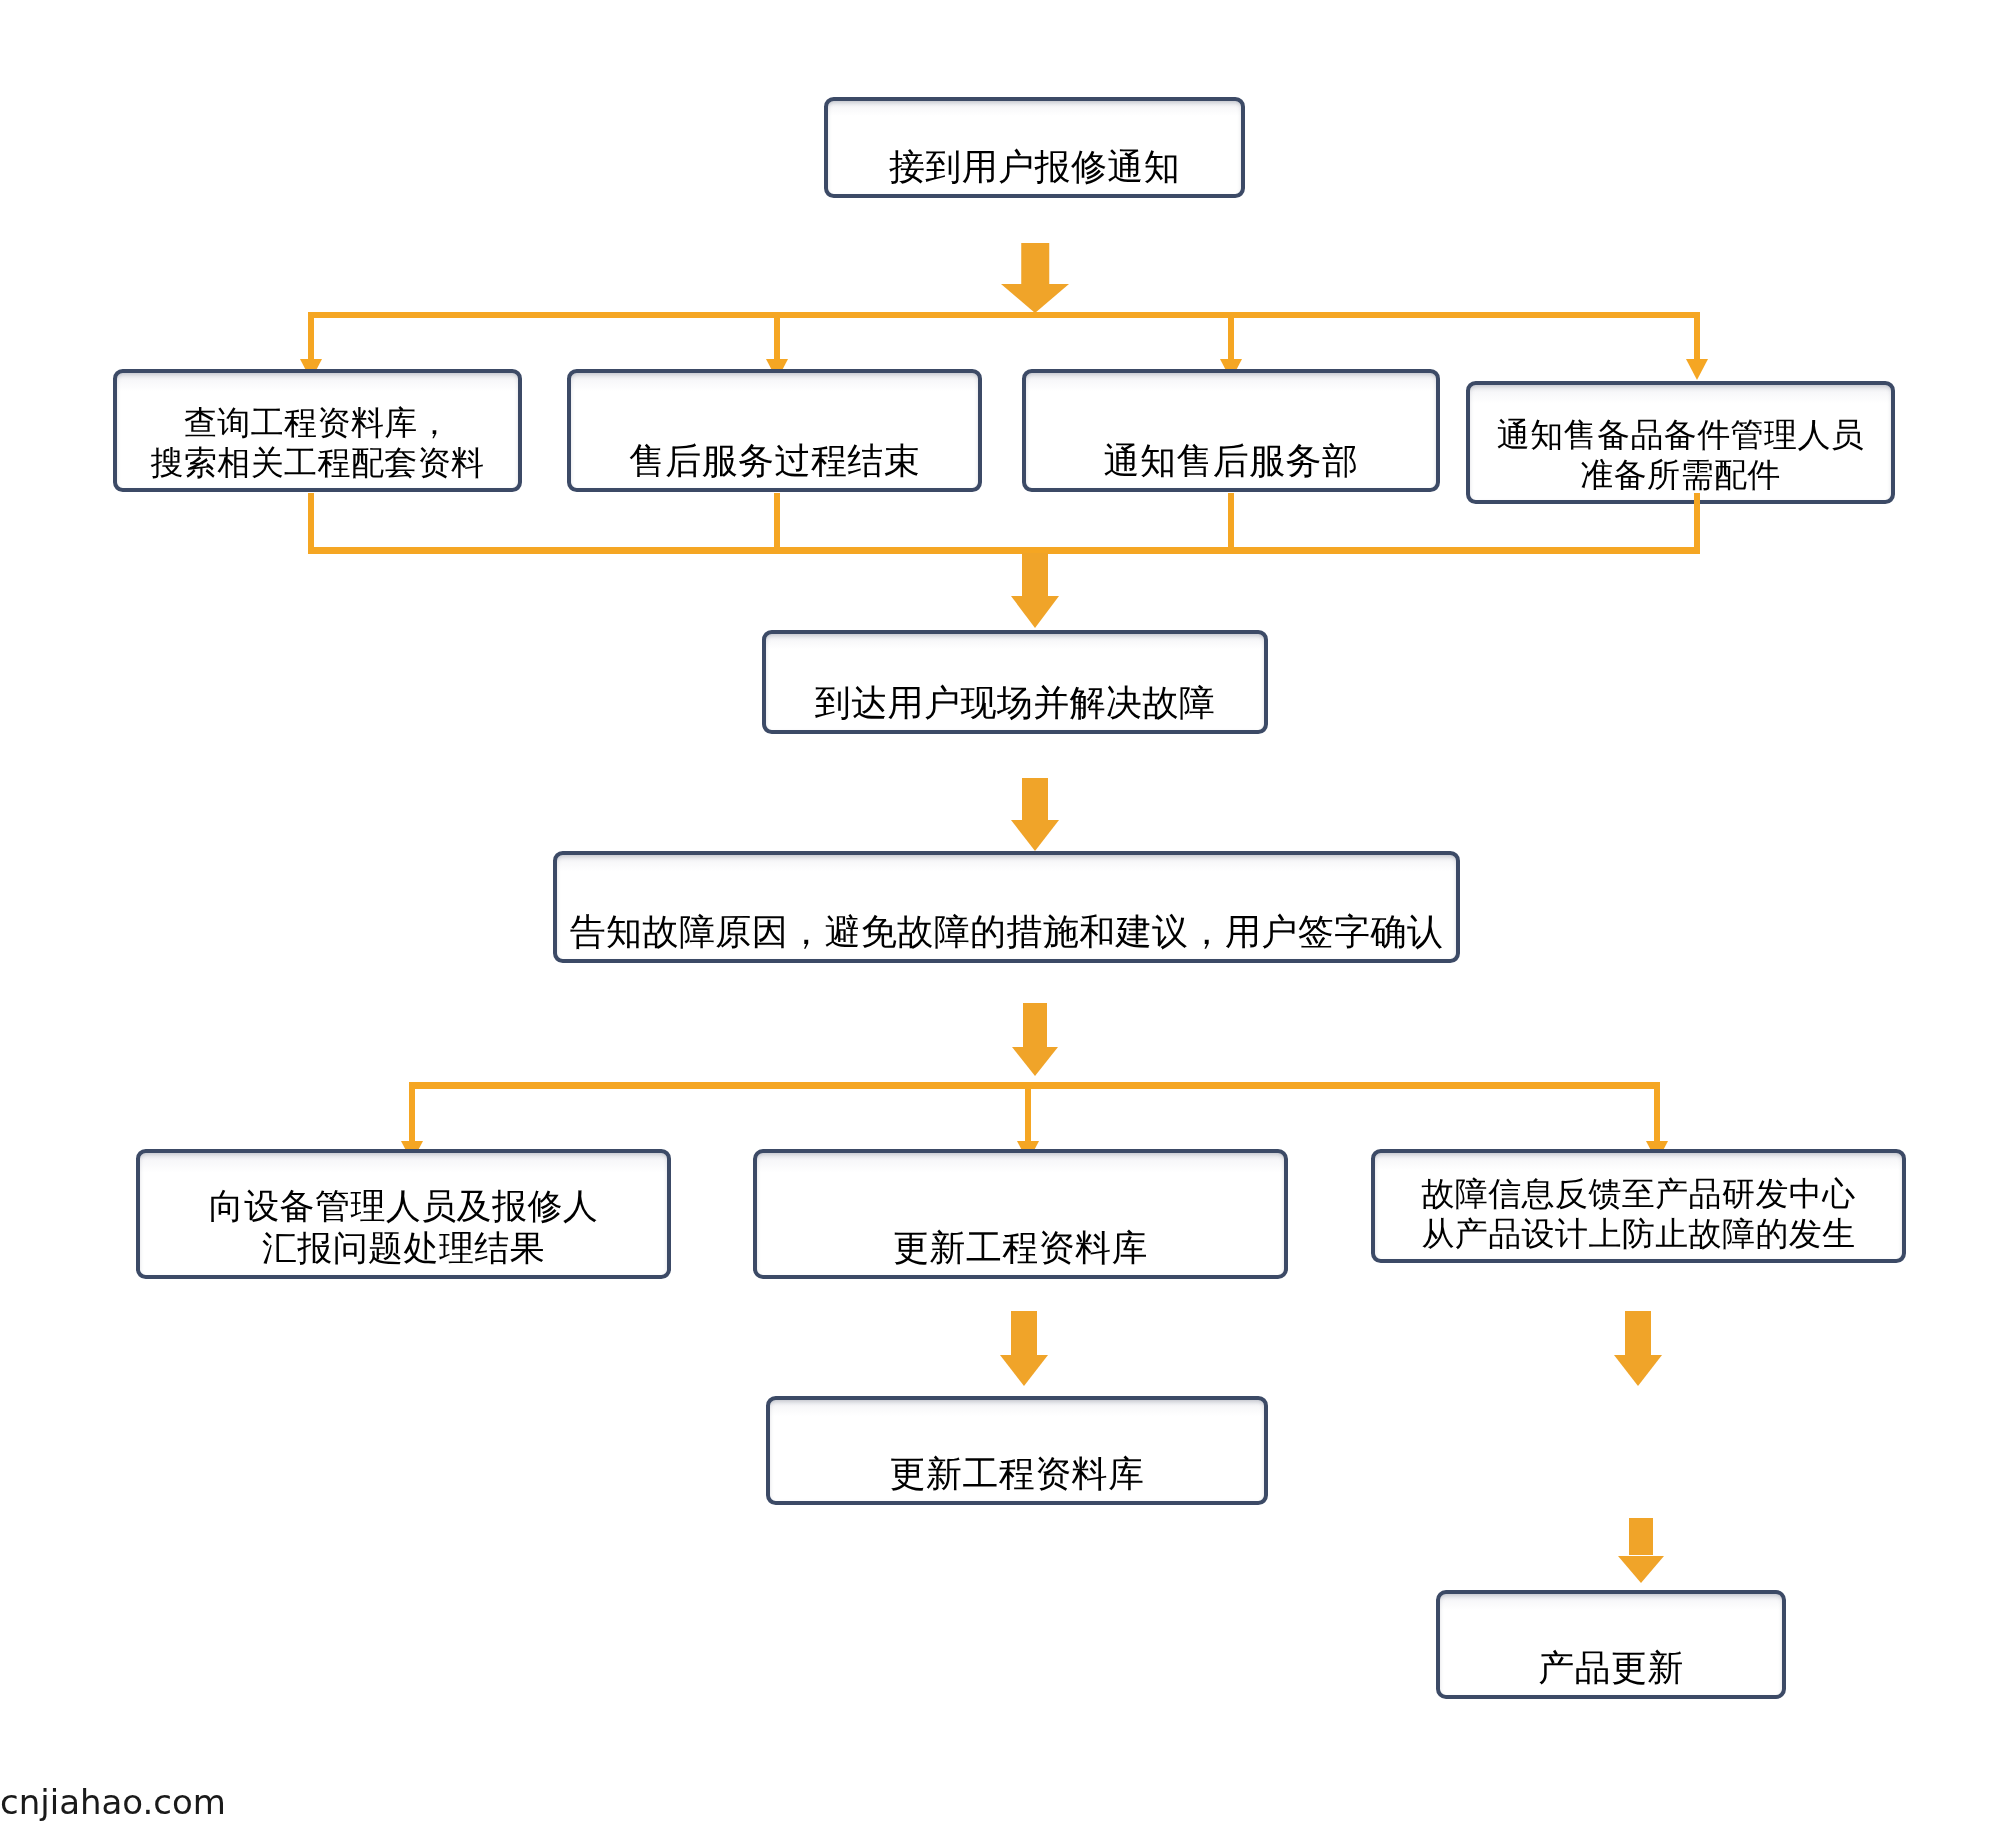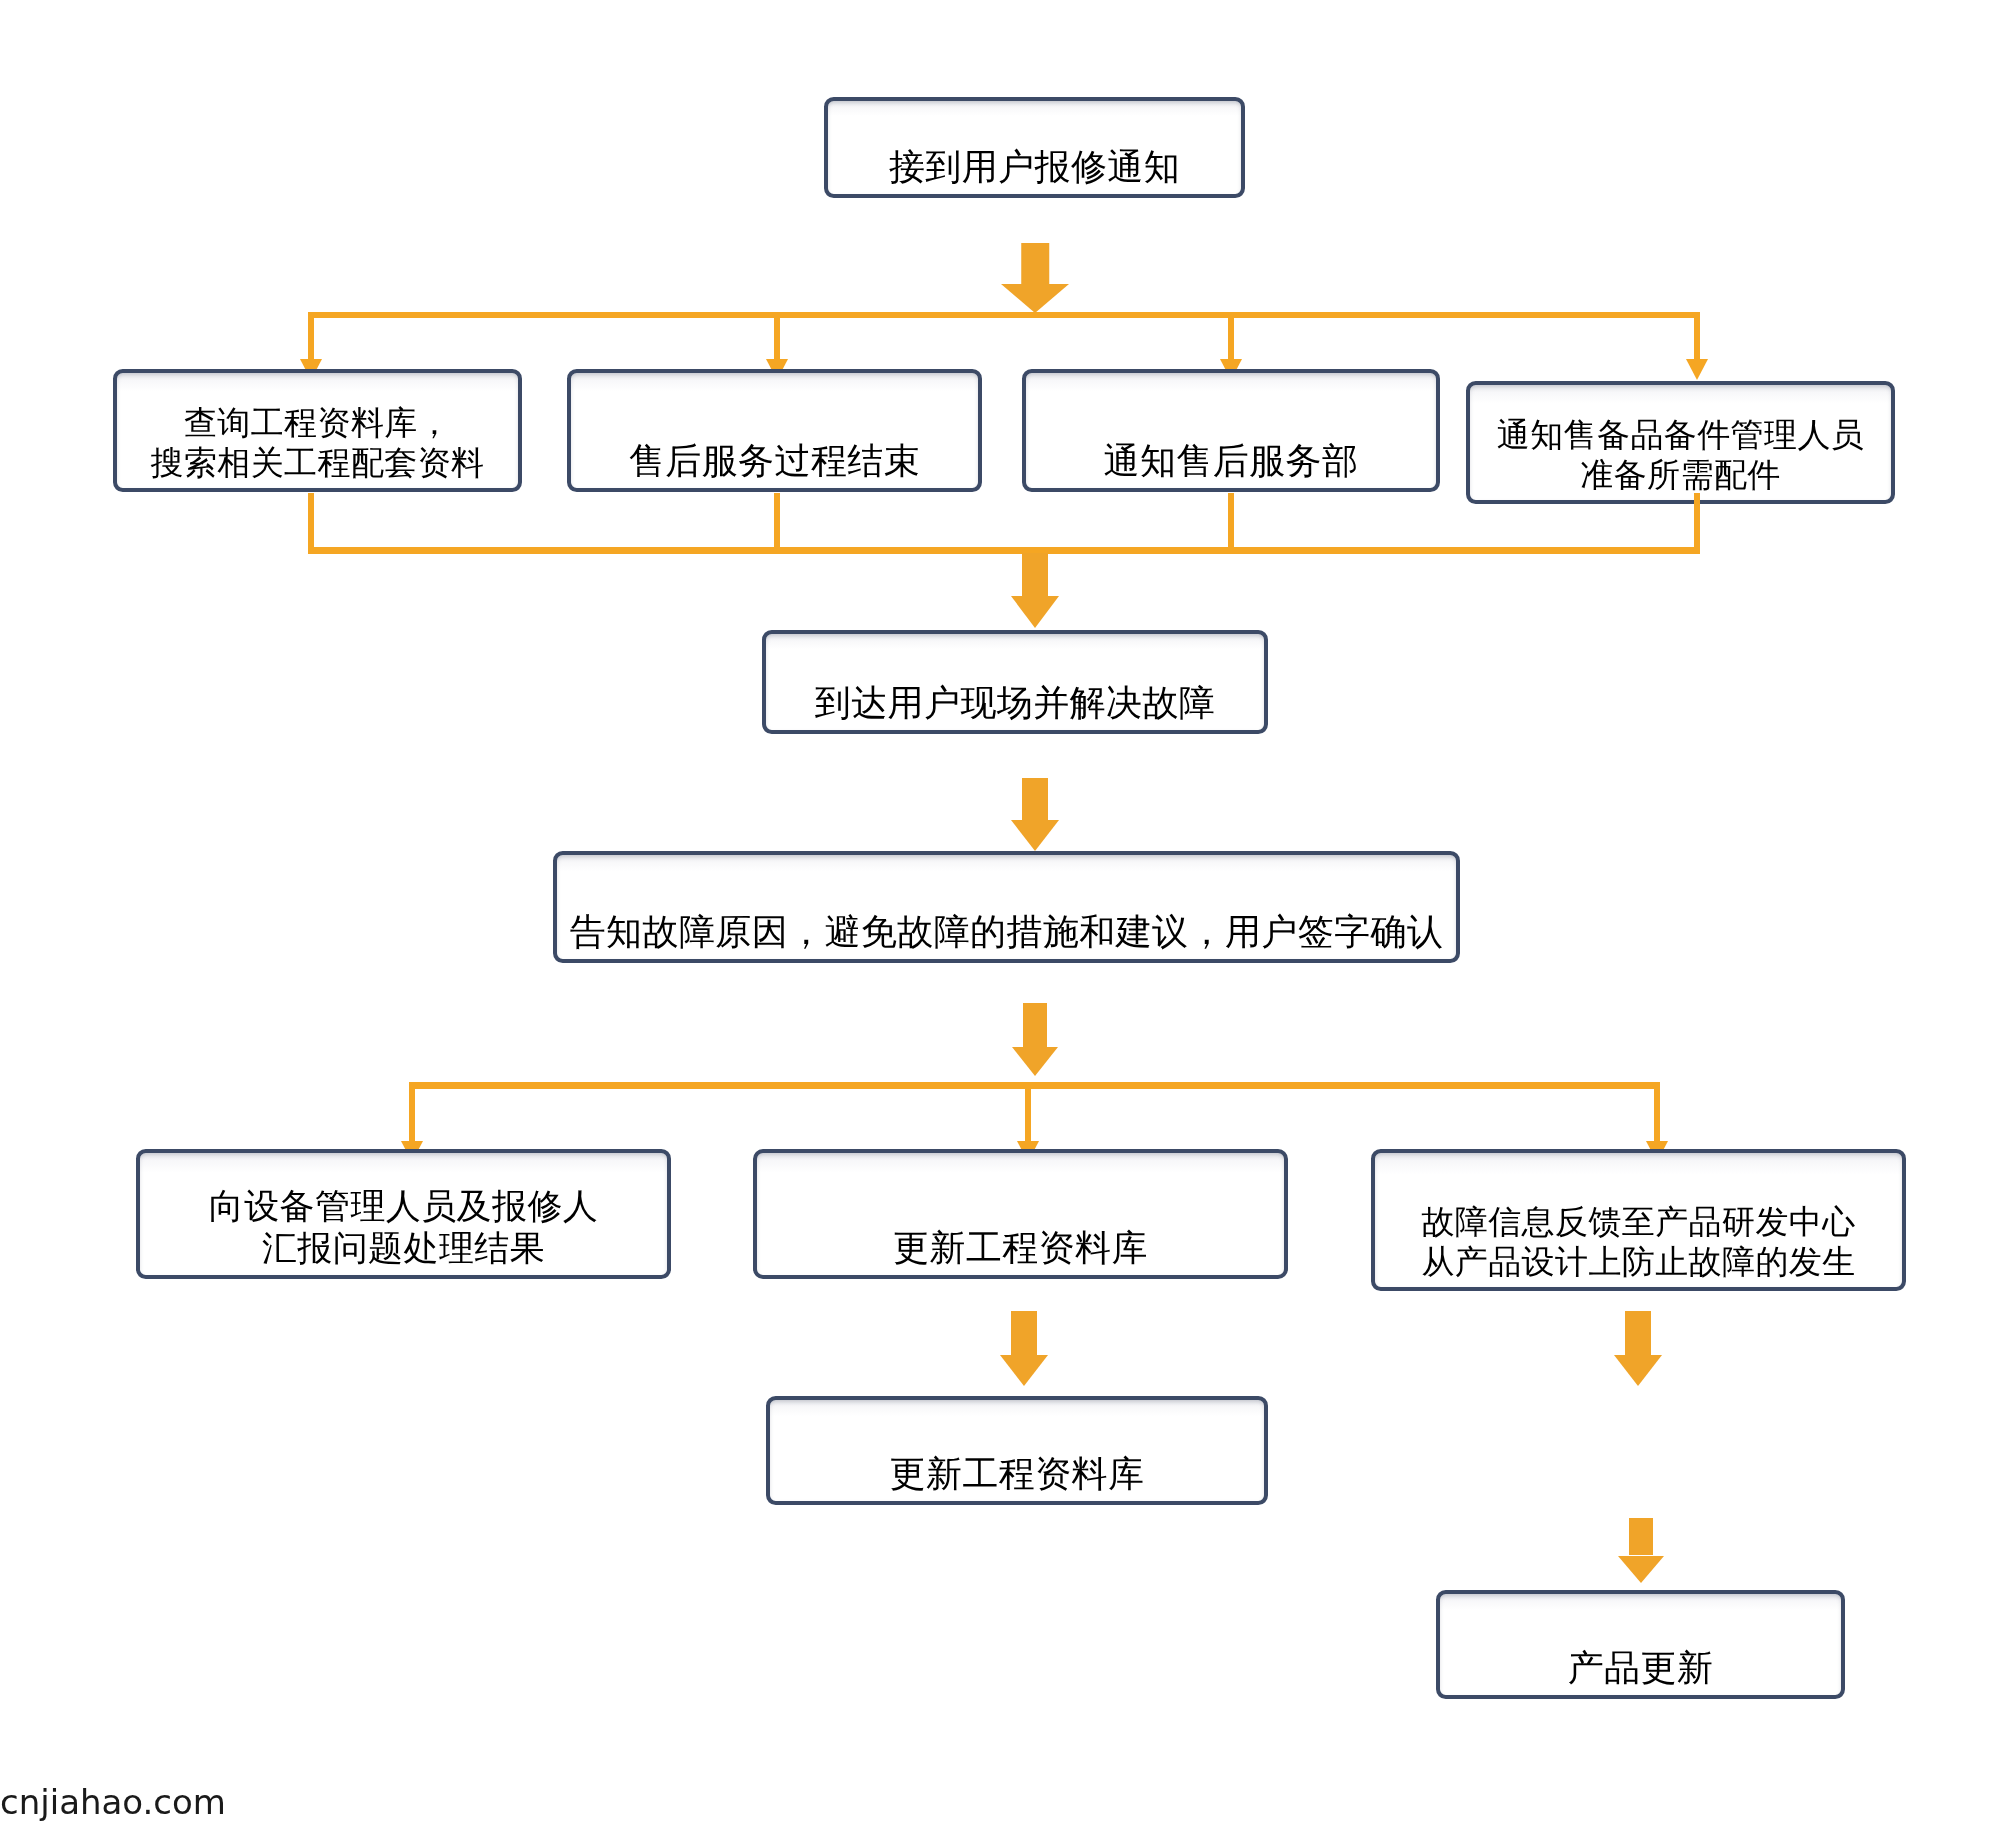--- a/index.html
+++ b/index.html
@@ -185,21 +185,21 @@
 
   <div class="node" style="left:136px; top:1149px; width:535px; height:130px; font-size:35px;">
     <span>向设备管理人员及报修人
 汇报问题处理结果</span>
   </div>
 
   <div class="node" style="left:753px; top:1149px; width:535px; height:130px;border-radius:10px;">
     <span>更新工程资料库</span>
   </div>
 
-  <div class="node" style="left:1371px; top:1149px; width:535px; height:142px; font-size:33px;">
+  <div class="node" style="left:1371px; top:1149px; width:535px; height:114px; font-size:33px;">
     <span>故障信息反馈至产品研发中心
 从产品设计上防止故障的发生</span>
   </div>
 
   <div class="block-arrow" style="left:990px; top:1311px; width:68px; height:75px;">
     <div class="shaft" style="width:26px; height:45px;"></div>
     <div class="head" style="border-left-width:24px; border-right-width:24px; border-top-width:31px;"></div>
   </div>
 
   <div class="block-arrow" style="left:1604px; top:1311px; width:68px; height:75px;">
@@ -210,20 +210,20 @@
   <div class="node" style="left:766px; top:1396px; width:502px; height:109px;">
     <span>更新工程资料库</span>
   </div>
 
 
   <div class="block-arrow" style="left:1607px; top:1518px; width:68px; height:65px;">
     <div class="shaft" style="width:24px; height:37px;"></div>
     <div class="head" style="border-left-width:23px; border-right-width:23px; border-top-width:27.5px;"></div>
   </div>
 
-  <div class="node" style="left:1436px; top:1590px; width:409px; height:109px;">
+  <div class="node" style="left:1436px; top:1590px; width:350px; height:109px;border-radius:10px;">
     <span>产品更新</span>
   </div>
 
   <div id="watermark" style="top:1782px;">cnjiahao.com</div>
 
 </div>
 
 
 </body></html>

